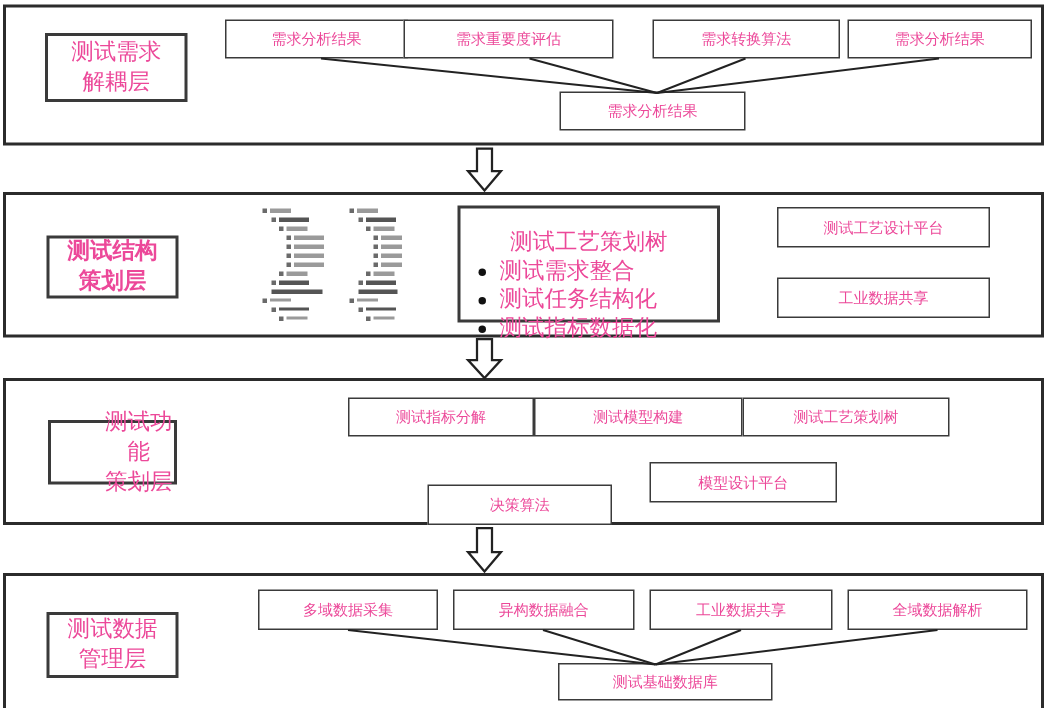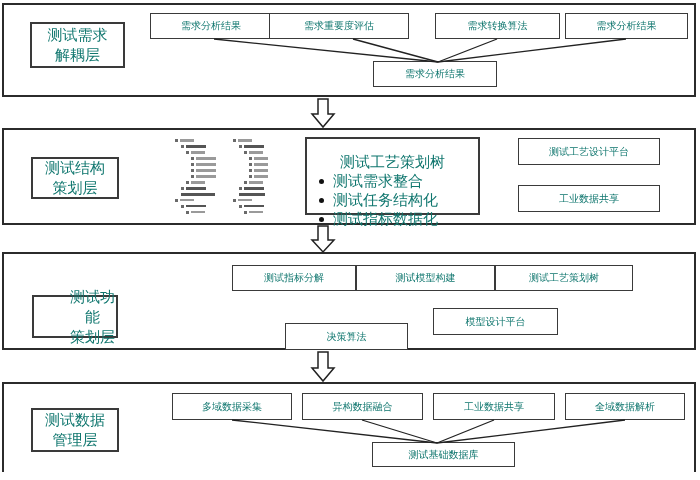--- a/index.html
+++ b/index.html
@@ -1,18 +1,18 @@
 <!DOCTYPE html>
 <html><head>
 <meta charset="utf-8">
 <style>
   html,body{margin:0;padding:0;background:#ffffff;}
   #stage{
     position:relative;width:700px;height:472px;background:#ffffff;overflow:hidden;
-    font-family:"Liberation Serif","DejaVu Serif",serif;color:#0f766e;
+    font-family:"Liberation Serif","DejaVu Serif",serif;color:#ec4899;
   }
   .layer{
     position:absolute;left:2px;width:694px;border:2px solid #2b2b2b;background:#ffffff;
     box-sizing:border-box;
   }
   .lbox{
     position:absolute;border:2px solid #3a3a3a;background:#fff;box-sizing:border-box;
     display:flex;flex-direction:column;align-items:center;justify-content:center;
     font-size:15px;line-height:20px;text-align:center;
   }
@@ -49,21 +49,21 @@
     <span>测试需求</span>
     <span>解耦层</span>
   </div>
   <div class="ibox" style="left:150px;top:13px;width:122px;height:26px;">需求分析结果</div>
   <div class="ibox" style="left:269px;top:13px;width:140px;height:26px;">需求重要度评估</div>
   <div class="ibox" style="left:435px;top:13px;width:125px;height:26px;">需求转换算法</div>
   <div class="ibox" style="left:565px;top:13px;width:123px;height:26px;">需求分析结果</div>
   <div class="ibox" style="left:373px;top:61px;width:124px;height:26px;">需求分析结果</div>
 
   <div class="layer" style="top:128px;height:97px;"></div>
-  <div class="lbox" style="left:31px;top:157px;width:88px;height:42px;">
+  <div class="lbox" style="left:31px;top:157px;width:88px;height:42px;font-weight:bold;">
     <span>测试结构</span>
     <span>策划层</span>
   </div>
 
   <div class="tree">
     <div class="tcol">
       <div class="tr i0">
           <span class="sq"></span>
           <span class="bar w1"></span>
         </div>
@@ -182,21 +182,21 @@
       </div>
     <div class="bullet">
         <span class="dot"></span>
         <span>测试指标数据化</span>
       </div>
   </div>
   <div class="ibox" style="left:518px;top:138px;width:142px;height:27px;">测试工艺设计平台</div>
   <div class="ibox" style="left:518px;top:185px;width:142px;height:27px;">工业数据共享</div>
 
   <div class="layer" style="top:252px;height:98px;"></div>
-  <div class="lbox" style="left:32px;top:295px;width:86px;height:43px;padding-left:35px;">
+  <div class="lbox" style="left:32px;top:280px;width:86px;height:43px;padding-left:35px;">
     <span>测试功能</span>
     <span>策划层</span>
   </div>
   <div class="ibox" style="left:232px;top:265px;width:124px;height:26px;">测试指标分解</div>
   <div class="ibox" style="left:356px;top:265px;width:139px;height:26px;">测试模型构建</div>
   <div class="ibox" style="left:495px;top:265px;width:138px;height:26px;">测试工艺策划树</div>
   <div class="ibox" style="left:285px;top:308px;width:123px;height:27px;margin-top:15px;">决策算法</div>
   <div class="ibox" style="left:433px;top:308px;width:125px;height:27px;">模型设计平台</div>
 
   <div class="layer" style="top:382px;height:95px;"></div>

